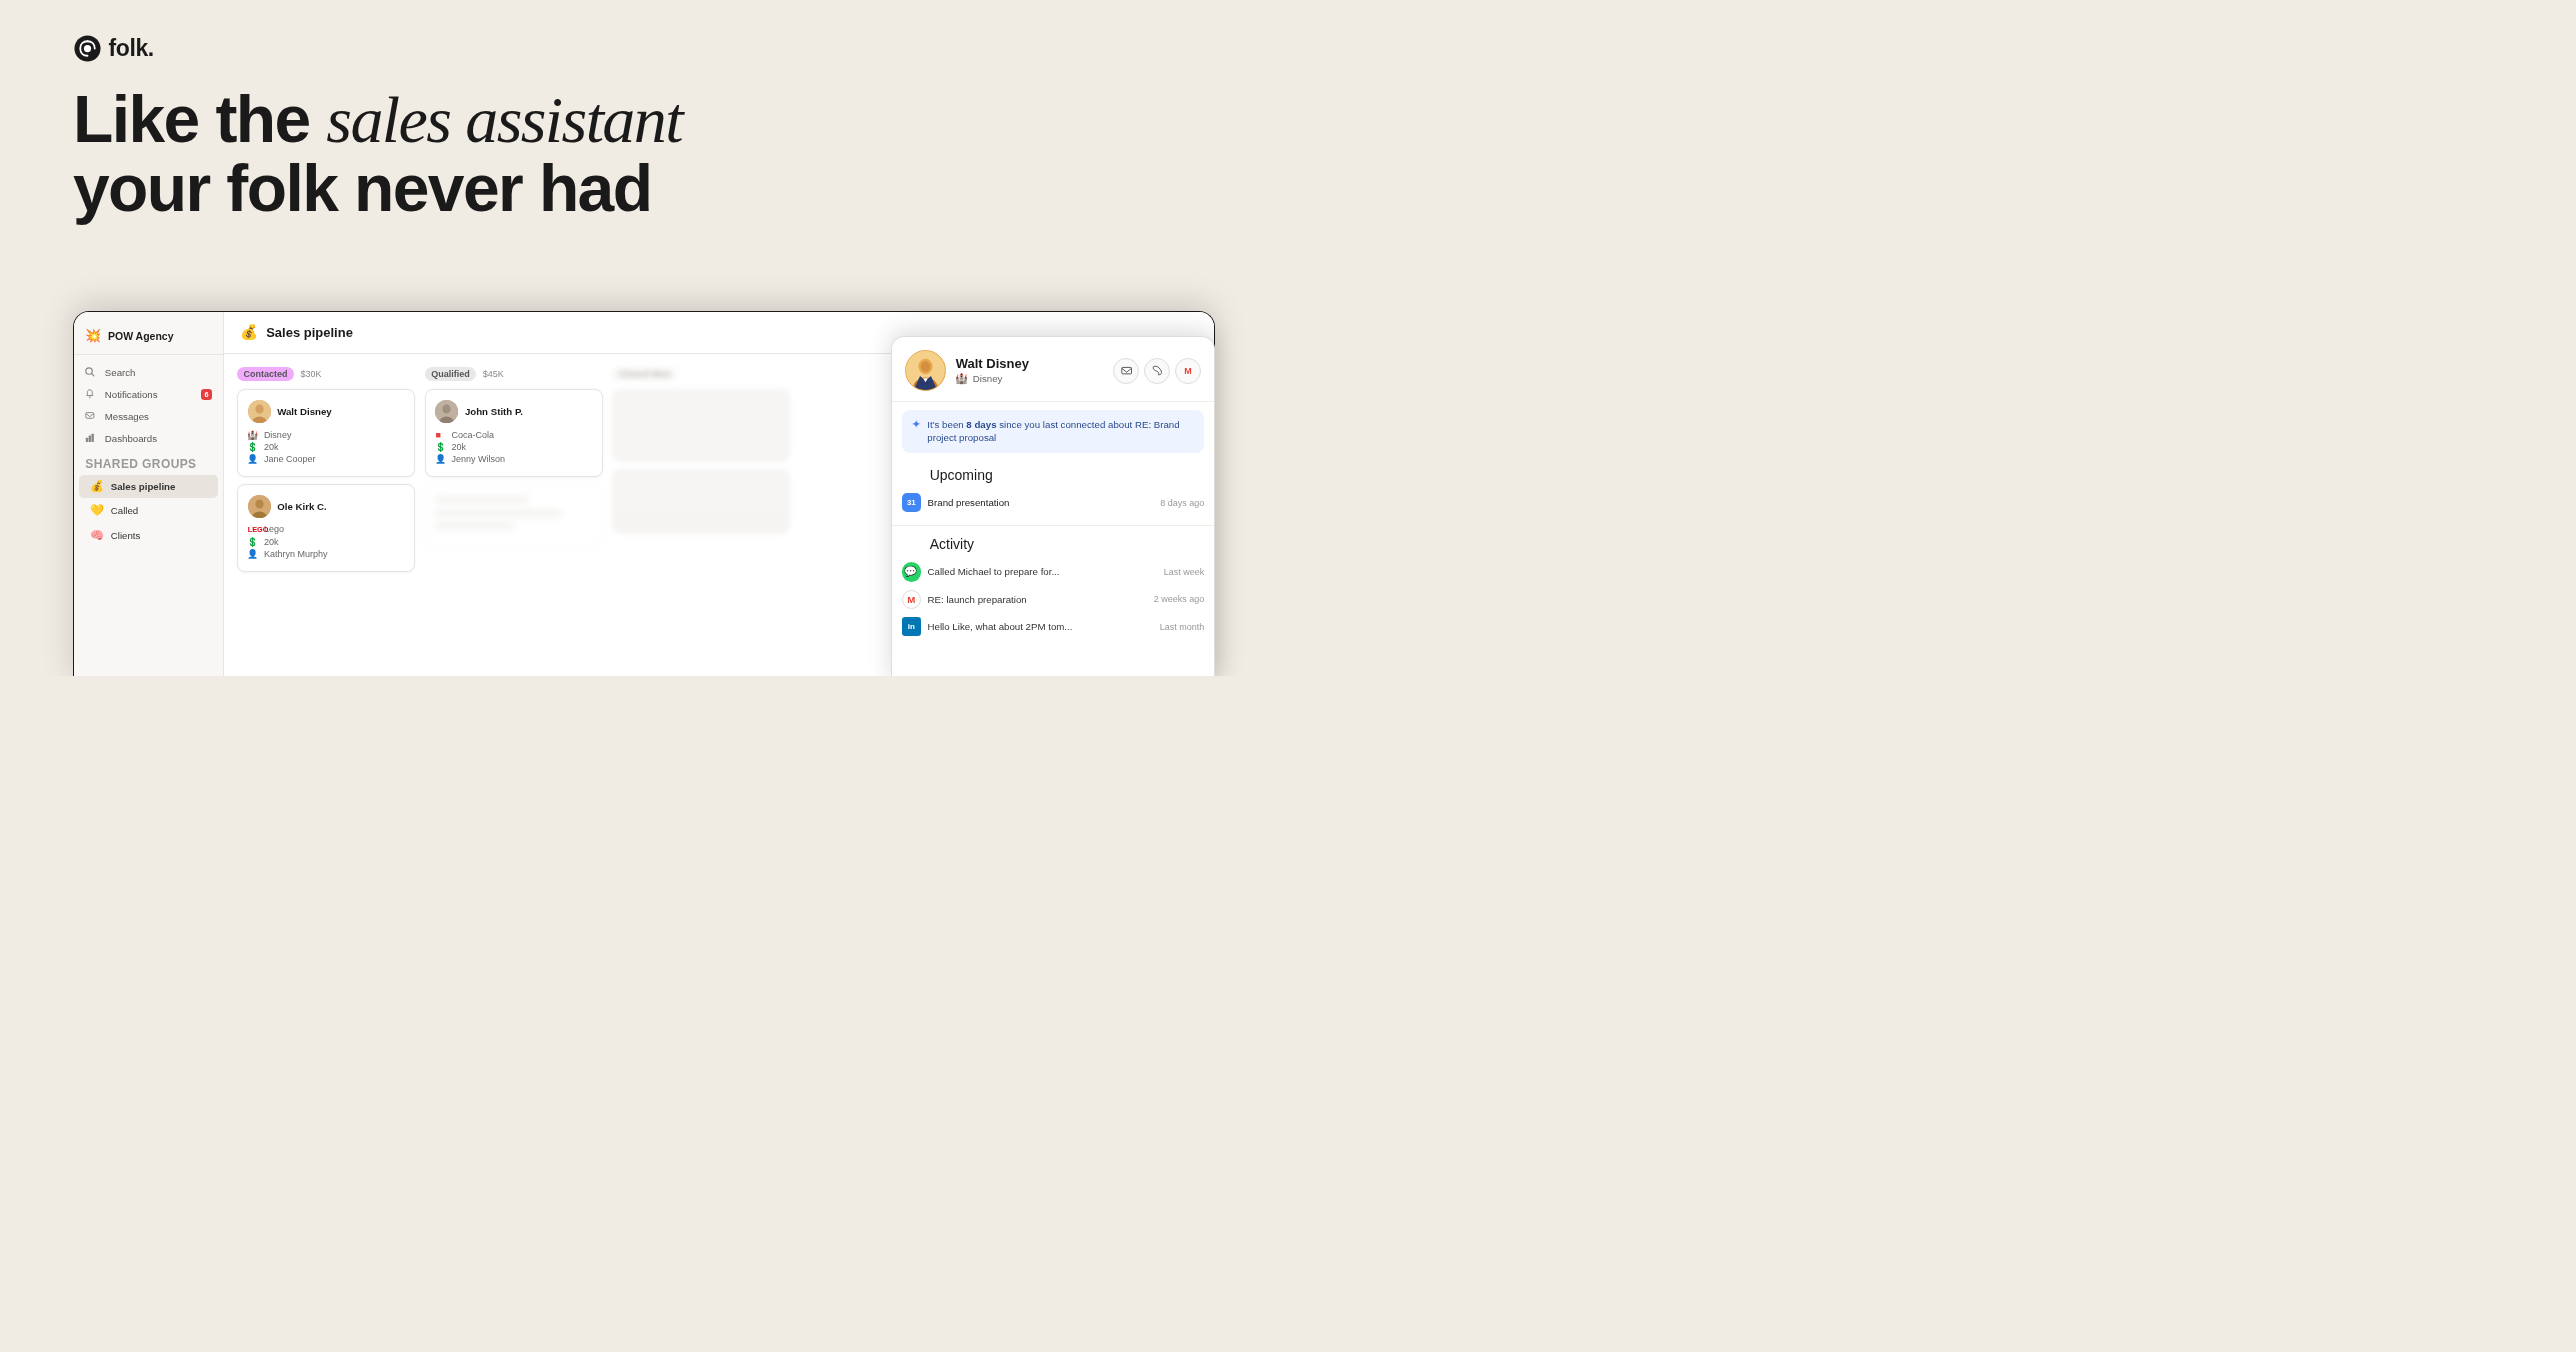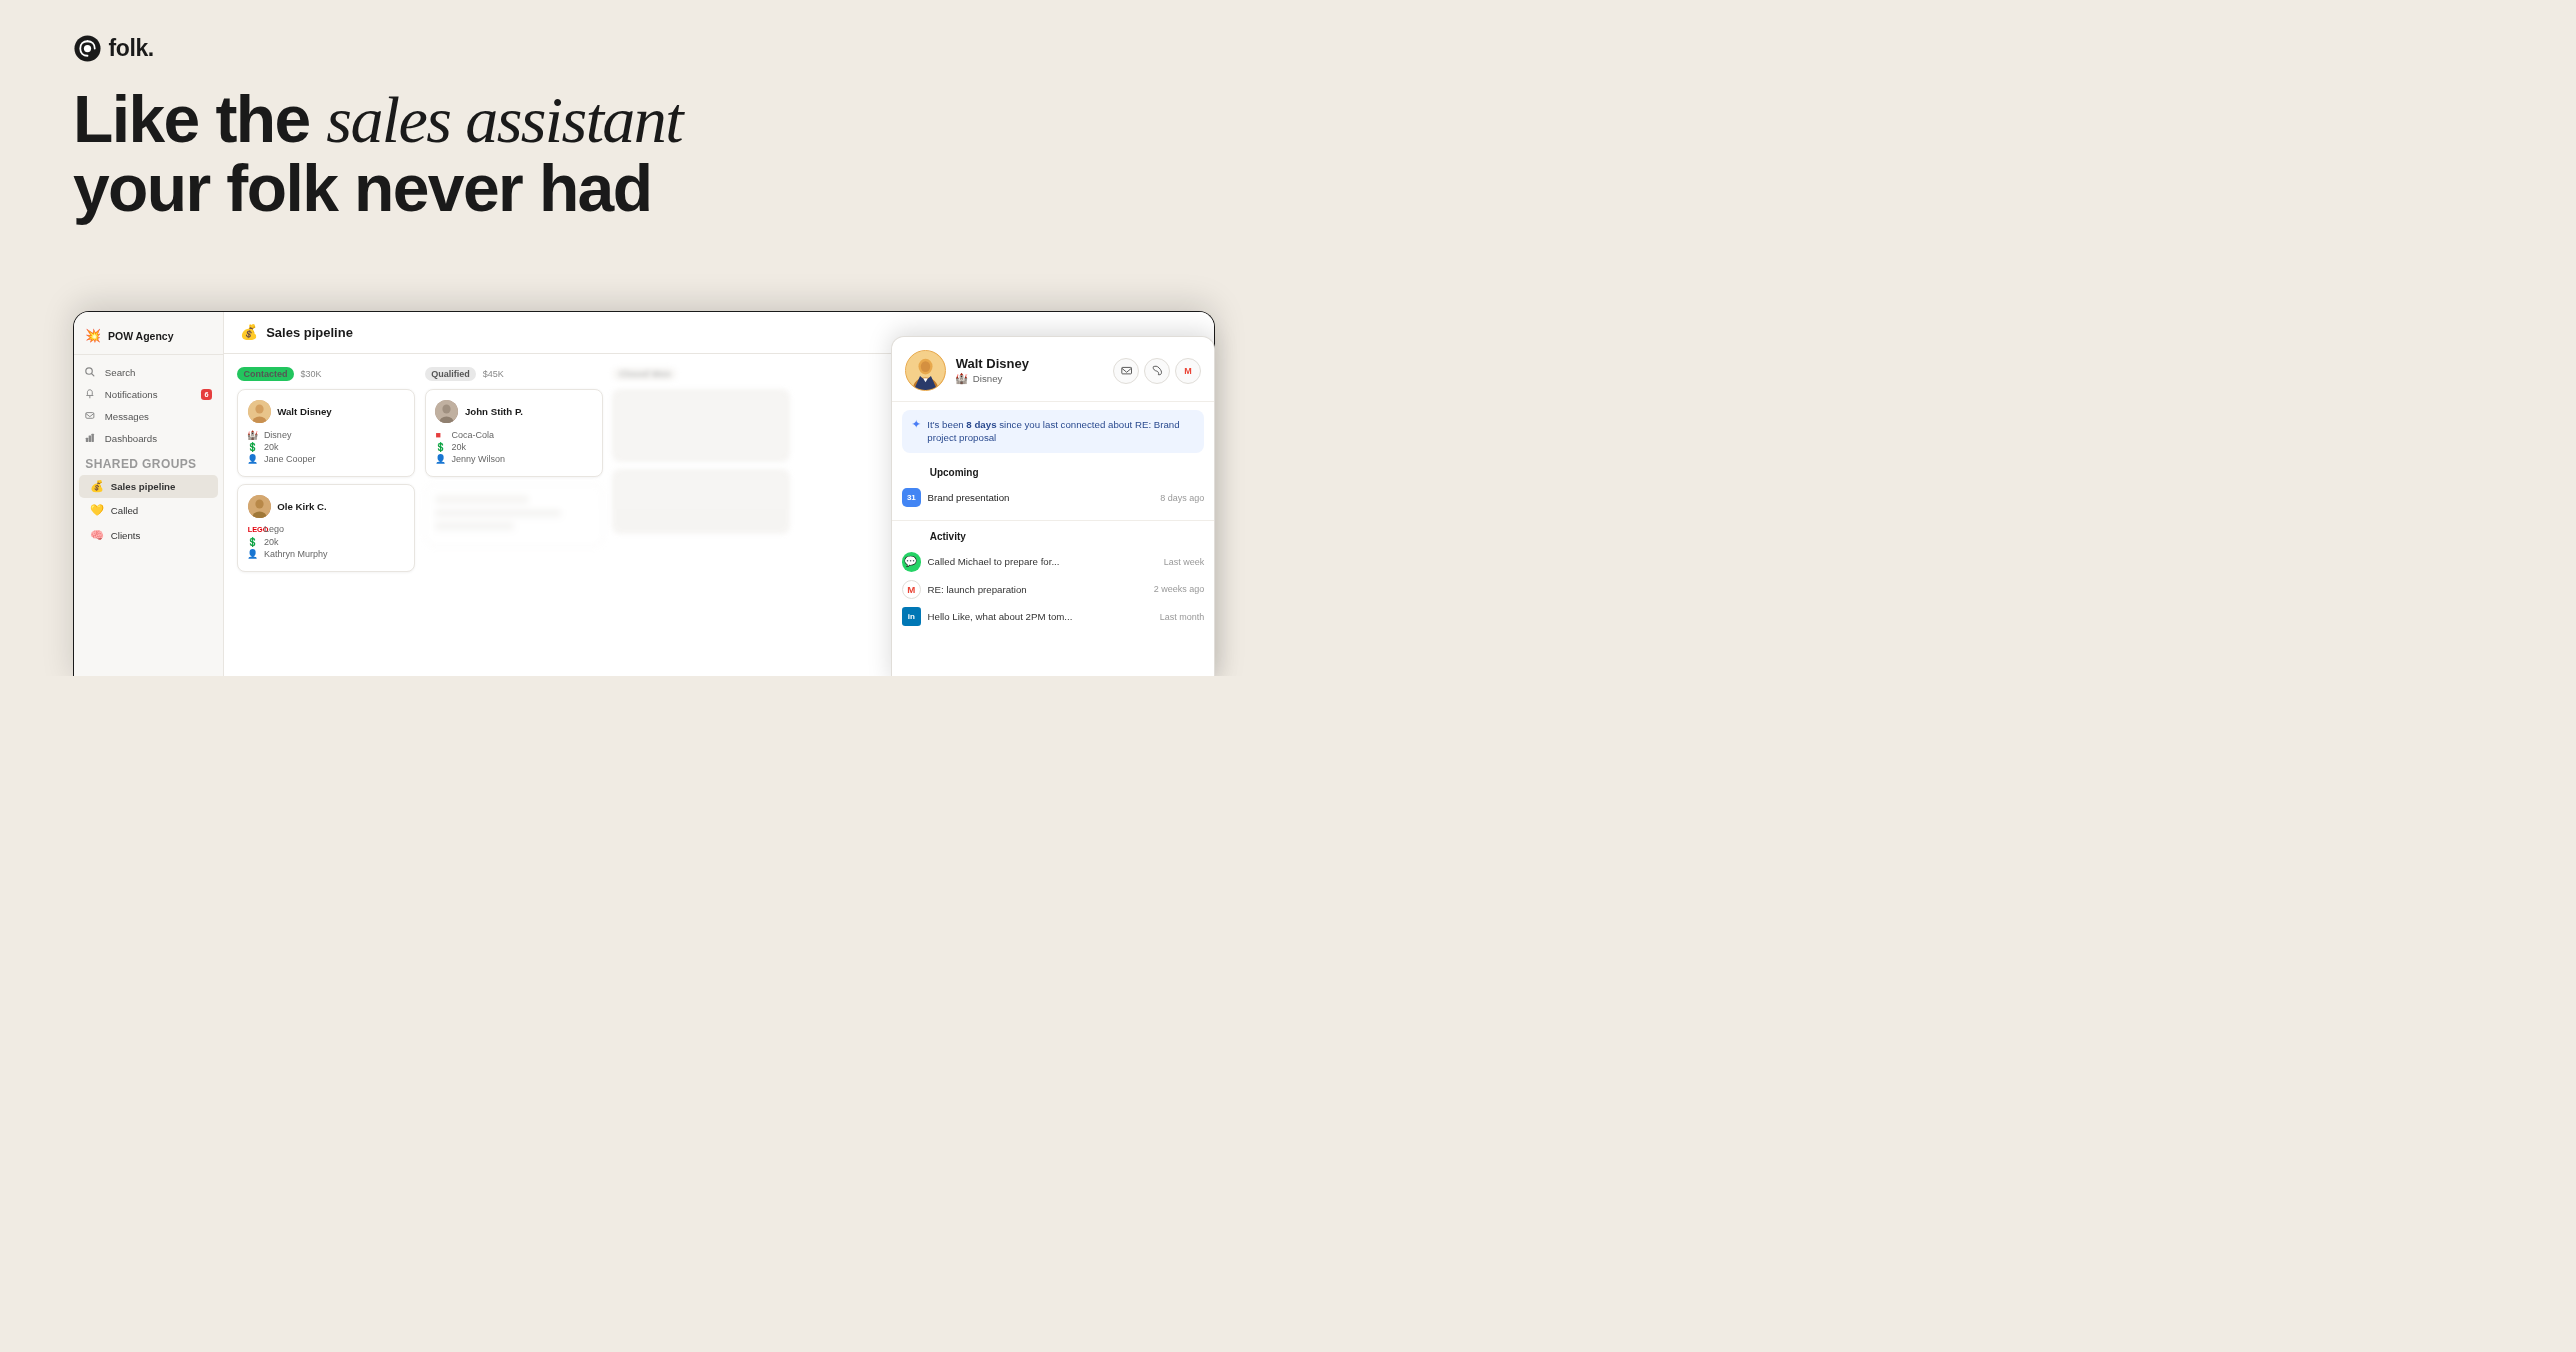--- a/index.html
+++ b/index.html
@@ -199,21 +199,21 @@
     }
     .column-tag {
       font-size: 9px;
       font-weight: 600;
       padding: 2.4px 6.5px;
       border-radius: 9.7px;
       background: #f0ede8;
       color: #555;
     }
     .column-tag.contacted {
-      background: #22c55e;
+      background: #f0abfc;
     }
     .column-tag.qualified {
       background: #e8e8e8;
     }
     .column-amount {
       font-size: 9px;
       color: #888;
       font-weight: 500;
     }
 
@@ -373,22 +373,22 @@
     }
     .ai-nudge-text strong {
       font-weight: 700;
     }
 
     
     .panel-section {
       padding: 6.5px 9.7px;
     }
     .section-title {
-      font-size: 10px;
-      font-weight: 700;
+      font-size: 14px;
+      font-weight: 400;
       color: #1a1a1a;
       margin-bottom: 6.5px;
       padding-left: 28px;
     }
     .upcoming-item {
       display: flex;
       align-items: center;
       gap: 6.5px;
       padding: 3.2px 0;
     }

